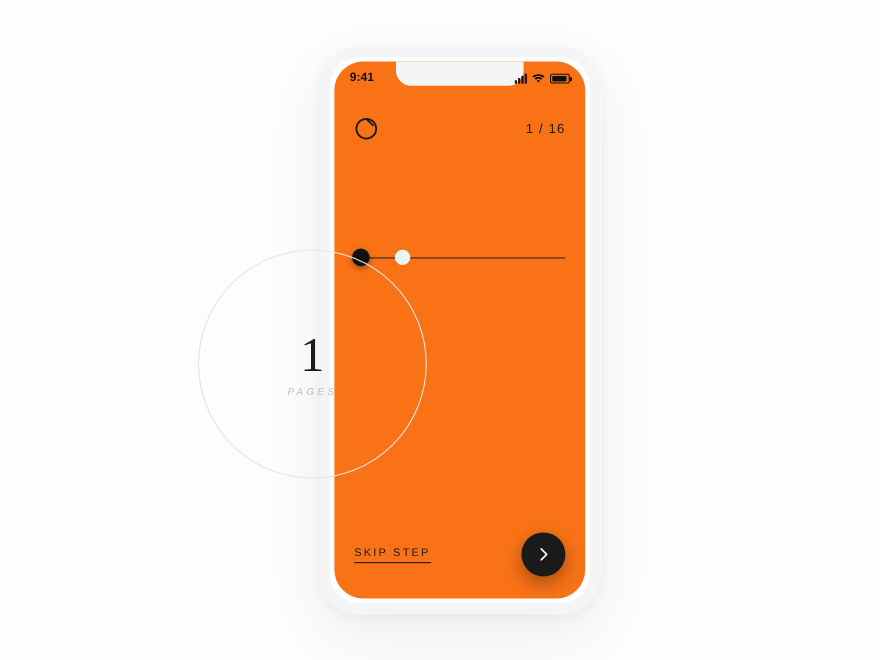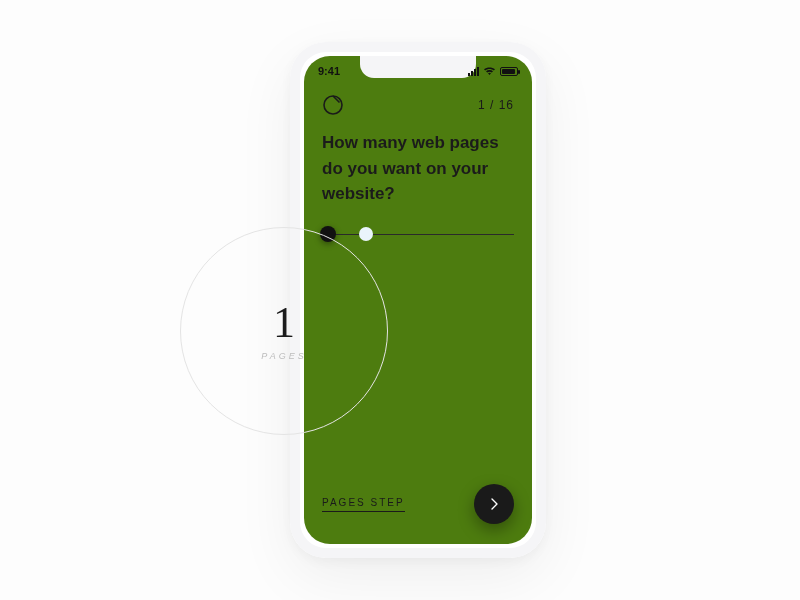--- a/index.html
+++ b/index.html
@@ -21,21 +21,21 @@
     background: #ffffff;
     border-radius: 36px;
     box-shadow:
       0 4px 12px rgba(0,0,0,0.04),
       0 20px 60px rgba(0,0,0,0.06),
       inset 0 0 0 10px #f5f5f7;
   }
   .screen {
     position: absolute;
     left: 14px; right: 14px; top: 14px; bottom: 14px;
-    background: #4d7c0f;
+    background: #f97316;
     border-radius: 26px;
     overflow: visible;
   }
   .notch {
     position: absolute;
     top: 0; left: 50%; transform: translateX(-50%);
     width: 116px; height: 22px;
     background: #f5f5f7;
     border-bottom-left-radius: 14px;
     border-bottom-right-radius: 14px;
@@ -68,21 +68,21 @@
   }
   .battery::after {
     content:""; position:absolute; right:-3px; top:2px; width:2px; height:4px;
     background:#111; border-radius:1px;
   }
   .battery .fill { position:absolute; left:1px; top:1px; bottom:1px; right:2px; background:#111; border-radius:1px; }
 
   
   .header {
     position: absolute;
-    top: 38px; left: 18px; right: 18px;
+    top: 50px; left: 18px; right: 18px;
     display: flex; justify-content: space-between; align-items: center;
   }
   .logo {
     width: 22px; height: 22px;
   }
   .progress {
     font-size: 12px; letter-spacing: 1px; color: #1a1a1a;
   }
 
   
@@ -197,30 +197,29 @@
         <svg width="22" height="22" viewBox="0 0 22 22">
           <circle cx="11" cy="11" r="9" fill="none" stroke="#1a1a1a" stroke-width="1.6"></circle>
           <line x1="11" y1="2" x2="17.5" y2="8.5" stroke="#1a1a1a" stroke-width="1.6"></line>
         </svg>
       </span>
       <span class="progress">
         <span>1</span><span> / </span><span>16</span>
       </span>
     </div>
 
-    <div class="question">How many web pages do you want on your website?</div>
 
     <div class="slider-area">
       <div class="track"></div>
       <div class="ghost-dot"></div>
       <div class="knob"></div>
     </div>
 
     <div class="footer">
-      <span class="skip">PAGES STEP</span>
+      <span class="skip">SKIP STEP</span>
       <span class="next">
         <span>
           <svg width="10" height="12" viewBox="0 0 10 12">
             <path d="M3 1 L8 6 L3 11" fill="none" stroke="#ffffff" stroke-width="1.4" stroke-linecap="round" stroke-linejoin="round"></path>
           </svg>
         </span>
       </span>
     </div>
 
   </div>

